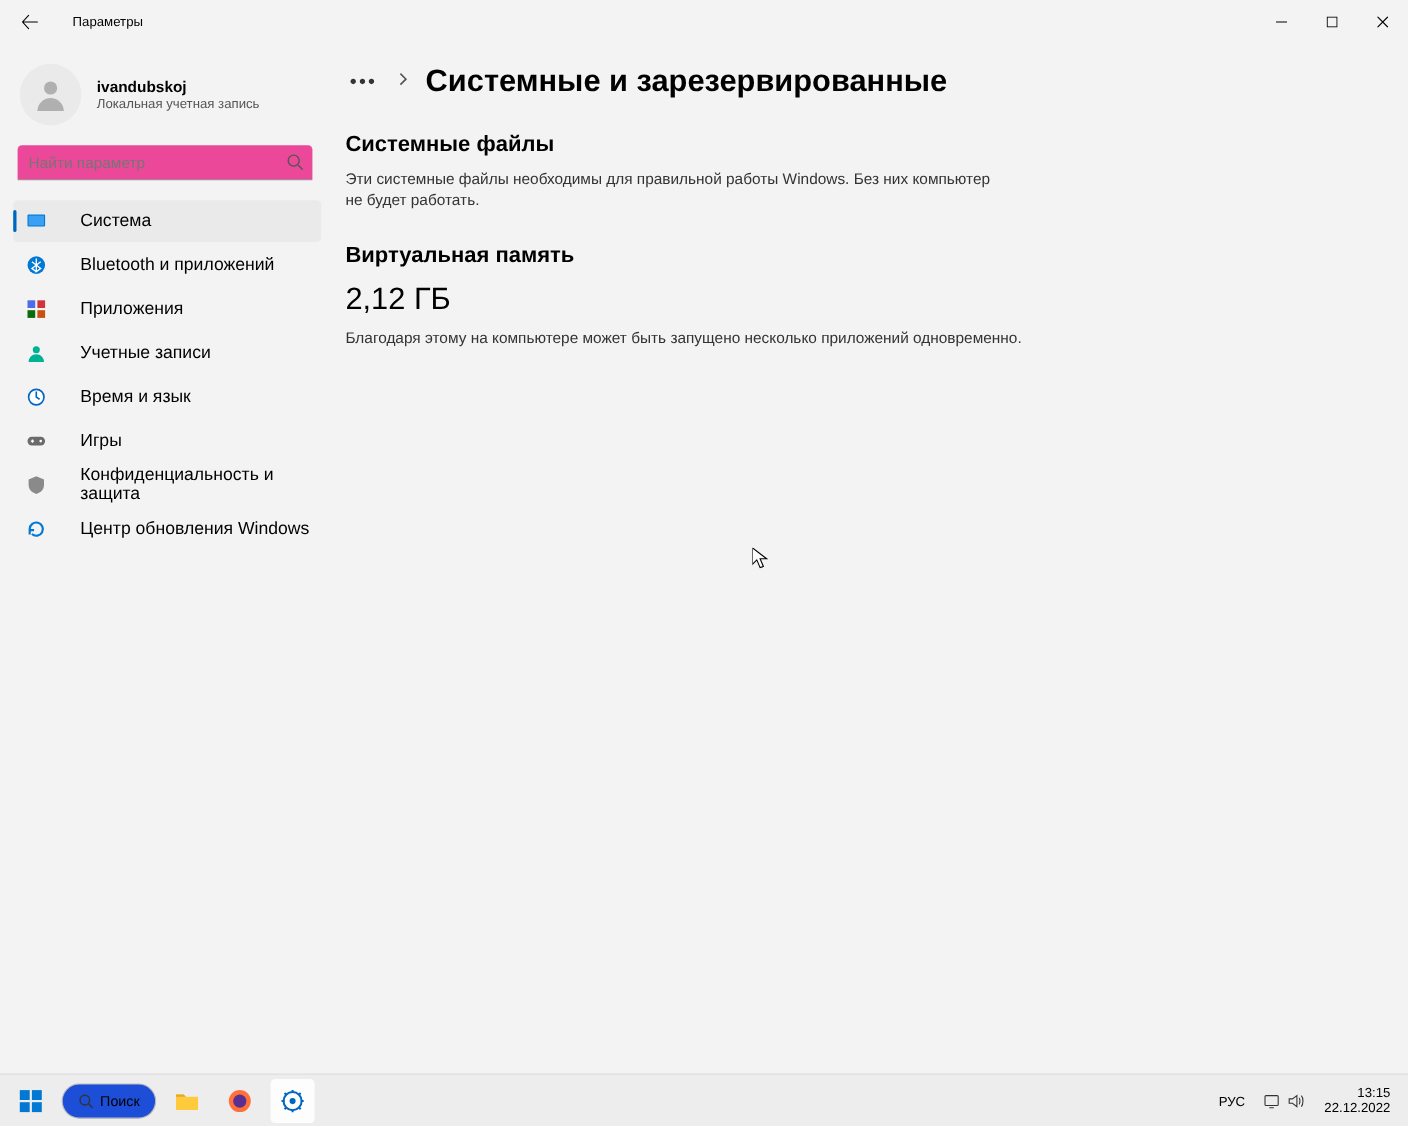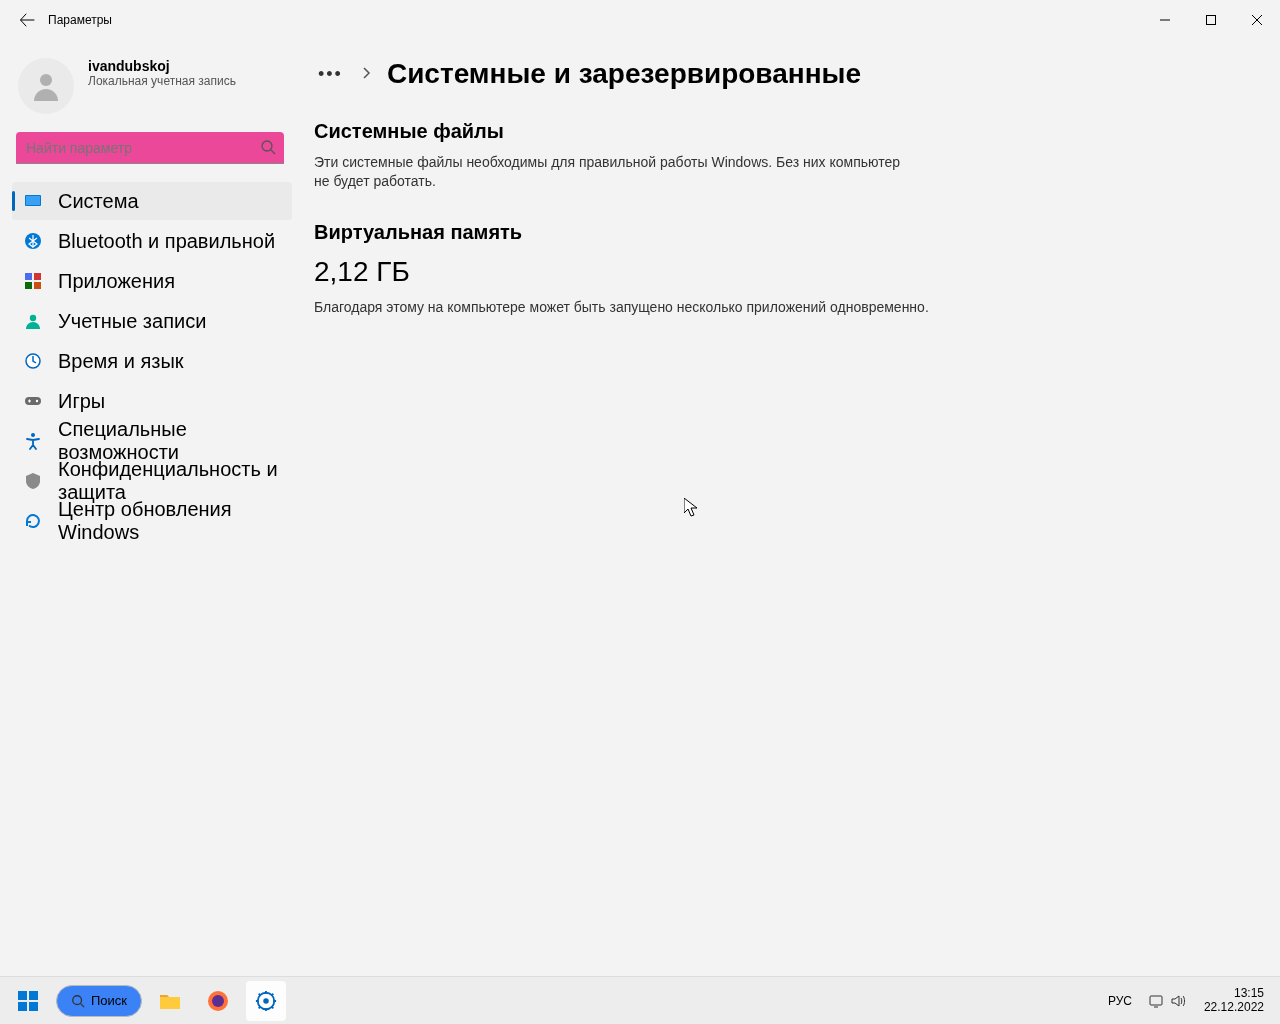--- a/index.html
+++ b/index.html
@@ -1,63 +1,63 @@
 <!DOCTYPE html>
 <html><head>
 <meta charset="utf-8">
 <style>
   * { box-sizing: border-box; margin: 0; padding: 0; font-family: "Segoe UI", "Segoe UI Variable", Arial, sans-serif; }
   html, body { width: 1280px; height: 1024px; background: #f3f3f3; overflow: hidden; }
 
   
   .titlebar { height: 40px; display: flex; align-items: center; padding-left: 10px; }
   .titlebar .back { width: 34px; height: 34px; display:flex;align-items:center;justify-content:center; border-radius:4px; cursor:pointer;}
-  .titlebar .title { font-size: 12px; margin-left: 4px; color:#000; }
+  .titlebar .title { font-size: 12px; margin-left: 22px; color:#000; }
   .caption-controls { margin-left: auto; display: flex; }
   .caption-controls .cc { width: 46px; height: 40px; display:flex;align-items:center;justify-content:center; cursor:pointer;}
 
   
   .app { display:flex; height: calc(1024px - 40px - 48px); }
   .sidebar { width: 300px; padding: 10px 8px 0 8px; }
   .content { flex:1; padding: 8px 30px 0 14px; }
 
   
-  .user { display:flex; align-items:flex-start; gap:14px; padding: 8px 10px 18px 10px;}
+  .user { display:flex; align-items:center; gap:14px; padding: 8px 10px 18px 10px;}
   .avatar { width:56px;height:56px;border-radius:50%; background:#eaeaea; display:flex;align-items:center;justify-content:center;}
   .avatar svg { width:36px;height:36px; fill:#b0b0b0;}
   .user .name { font-size:14px; font-weight:600; }
   .user .sub { font-size:12px; color:#555; }
 
   
   .search { position:relative; width: 268px; margin: 0 0 18px 8px;}
   .search input { width:100%; height:32px; border:none; border-bottom:1px solid #888; background:#ec4899; border-radius:4px 4px 0 0; padding: 0 34px 0 10px; font-size:14px; outline:none;}
   .search .sicon { position:absolute; right:8px; top:7px; width:16px;height:16px; color:#555;}
 
   
   .nav { display:flex; flex-direction:column; gap:2px; padding-left:4px;}
-  .nav-item { height:38px; display:flex; align-items:center; gap:16px; padding:0 10px 0 12px; border-radius:4px; cursor:pointer; font-size:20px; position:relative;}
+  .nav-item { height:38px; display:flex; align-items:center; gap:31px; padding:0 10px 0 12px; border-radius:4px; cursor:pointer; font-size:16px; position:relative;}
   .nav-item.selected { background:#eaeaea;}
   .nav-item.selected::before { content:""; position:absolute; left:0; top:9px; bottom:9px; width:3px; background:#0067c0; border-radius:2px;}
   .nav-item .ic { width:18px;height:18px; display:flex;align-items:center;justify-content:center;}
 
   
   .breadcrumb { display:flex; align-items:center; gap:14px; margin-top:10px;}
   .breadcrumb .dots { font-size:18px; letter-spacing:2px; color:#333; cursor:pointer; padding:2px 4px;}
   .breadcrumb .chev { color:#555;}
   .breadcrumb h1 { font-size:28px; font-weight:600;text-align:center;}
   .section-title { font-size:20px; font-weight:600; margin-top:30px;}
   .section-value { font-size:28px; font-weight:400; margin-top:12px;}
   .section-desc { font-size:14px; color:#333; margin-top:10px; max-width:600px; line-height:1.35;}
   .sec2 .section-desc { max-width: none; }
 
   
   .taskbar { position:absolute; bottom:0; left:0; right:0; height:48px; background:#ededed; border-top:1px solid #ddd; display:flex; align-items:center; padding:0 8px;}
   .tb-left { display:flex; align-items:center; gap:8px;}
   .tb-btn { width:40px; height:40px; display:flex; align-items:center; justify-content:center; border-radius:4px; cursor:pointer;}
-  .tb-search { height:32px; display:flex; align-items:center; gap:6px; padding:0 14px; border:1px solid #bbb; border-radius:16px; background:#3b82f6; cursor:pointer; font-size:13px;}
+  .tb-search { height:32px; display:flex; align-items:center; gap:6px; padding:0 14px; border:1px solid #bbb; border-radius:16px; background:#1d4ed8; cursor:pointer; font-size:13px;}
   .tb-right { margin-left:auto; display:flex; align-items:center; gap:4px; font-size:12px;}
   .tb-right .lang { padding:4px 6px; cursor:pointer; border-radius:4px;}
   .tb-right .tray { display:flex; gap:6px; padding:4px 6px; cursor:pointer; border-radius:4px;}
   .tb-right .clock { text-align:right; line-height:1.15; padding:2px 8px; cursor:pointer; border-radius:4px;}
 
   
   .cursor { position:absolute; left:684px; top:498px; pointer-events:none;}
 </style>
 </head>
 <body>
@@ -122,21 +122,21 @@
           </span>
         <span>Система</span>
       </div>
       <div class="nav-item">
         <span class="ic">
             <svg width="18" height="18" viewBox="0 0 18 18">
               <circle cx="9" cy="9" r="8" fill="#0078d4"></circle>
               <path d="M9 3v12l4-3-8-6m8 0l-8 6 4 3" stroke="#fff" stroke-width="1.2" fill="none"></path>
             </svg>
           </span>
-        <span>Bluetooth и правильной</span>
+        <span>Bluetooth и приложений</span>
       </div>
       <div class="nav-item">
         <span class="ic">
             <svg width="18" height="18" viewBox="0 0 18 18">
               <rect x="1" y="1" width="7" height="7" fill="#4f6bed"></rect>
               <rect x="10" y="1" width="7" height="7" fill="#d13438"></rect>
               <rect x="1" y="10" width="7" height="7" fill="#0b6a0b"></rect>
               <rect x="10" y="10" width="7" height="7" fill="#ca5010"></rect>
             </svg>
           </span>
@@ -162,29 +162,20 @@
       </div>
       <div class="nav-item">
         <span class="ic">
             <svg width="18" height="18" viewBox="0 0 18 18">
               <rect x="1" y="5" width="16" height="8" rx="4" fill="#6b6b6b"></rect>
               <circle cx="13" cy="9" r="1.2" fill="#fff"></circle>
               <path d="M4 9h3M5.5 7.5v3" stroke="#fff" stroke-width="1.2"></path>
             </svg>
           </span>
         <span>Игры</span>
-      </div>
-      <div class="nav-item">
-        <span class="ic">
-            <svg width="18" height="18" viewBox="0 0 18 18">
-              <circle cx="9" cy="3" r="2" fill="#0067c0"></circle>
-              <path d="M3 7l6 1 6-1M9 8v5m-3 4l3-4 3 4" stroke="#0067c0" stroke-width="1.8" fill="none" stroke-linecap="round"></path>
-            </svg>
-          </span>
-        <span>Специальные возможности</span>
       </div>
       <div class="nav-item">
         <span class="ic">
             <svg width="18" height="18" viewBox="0 0 18 18">
               <path d="M9 1l7 3v5c0 4-3 7-7 8-4-1-7-4-7-8V4z" fill="#8a8a8a"></path>
             </svg>
           </span>
         <span>Конфиденциальность и защита</span>
       </div>
       <div class="nav-item">

